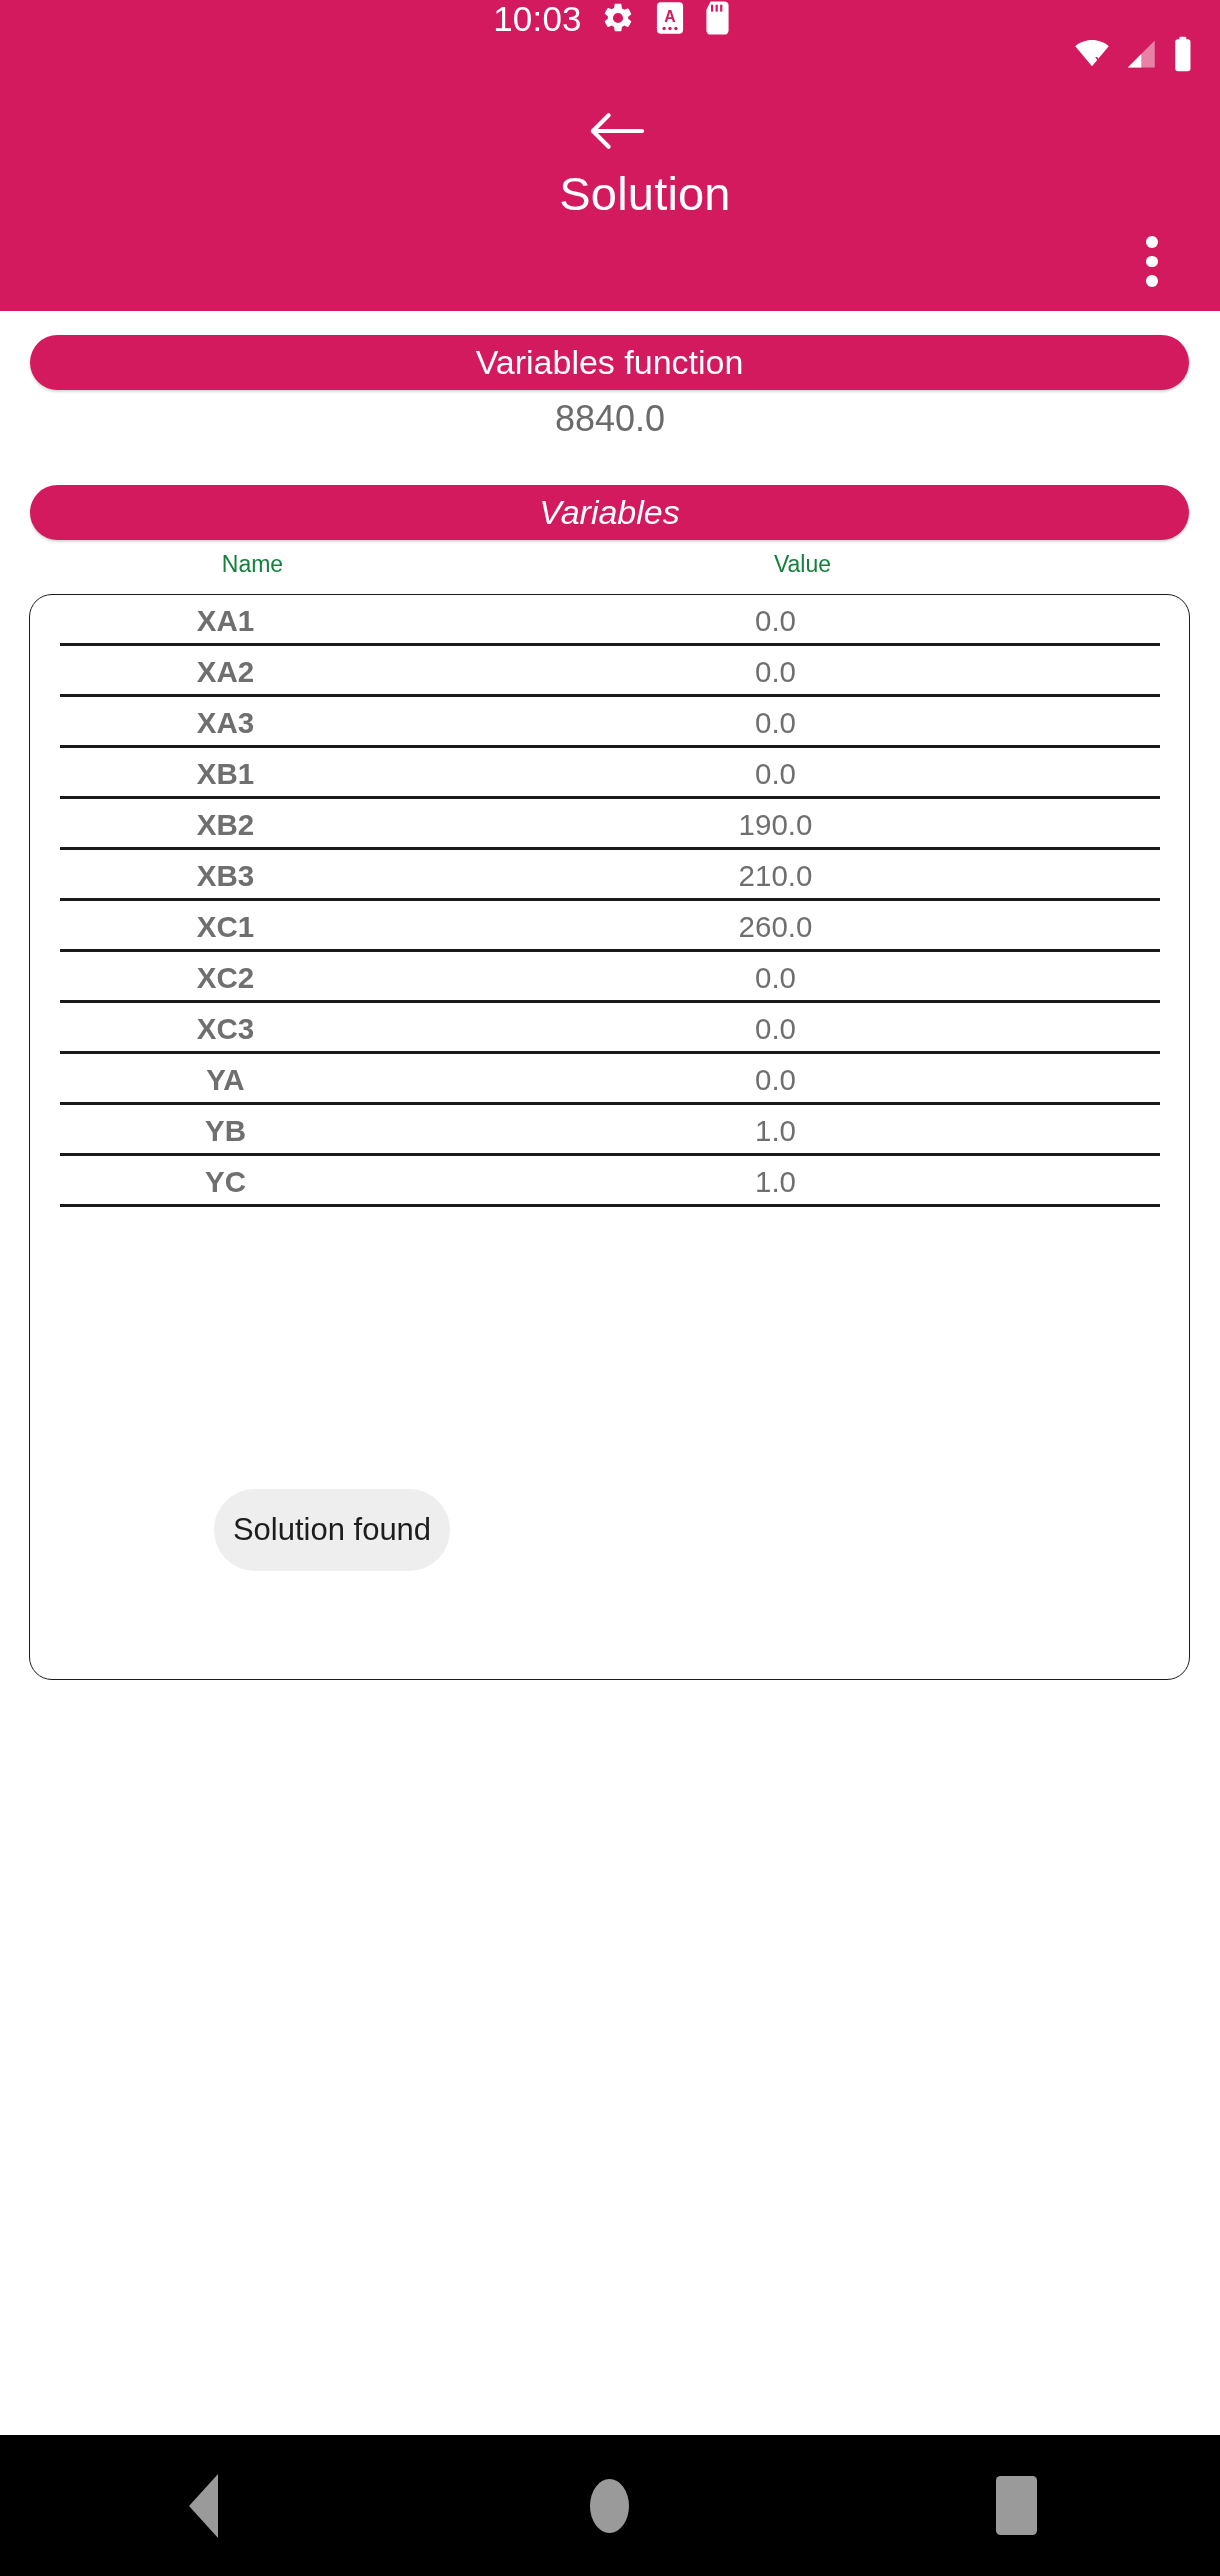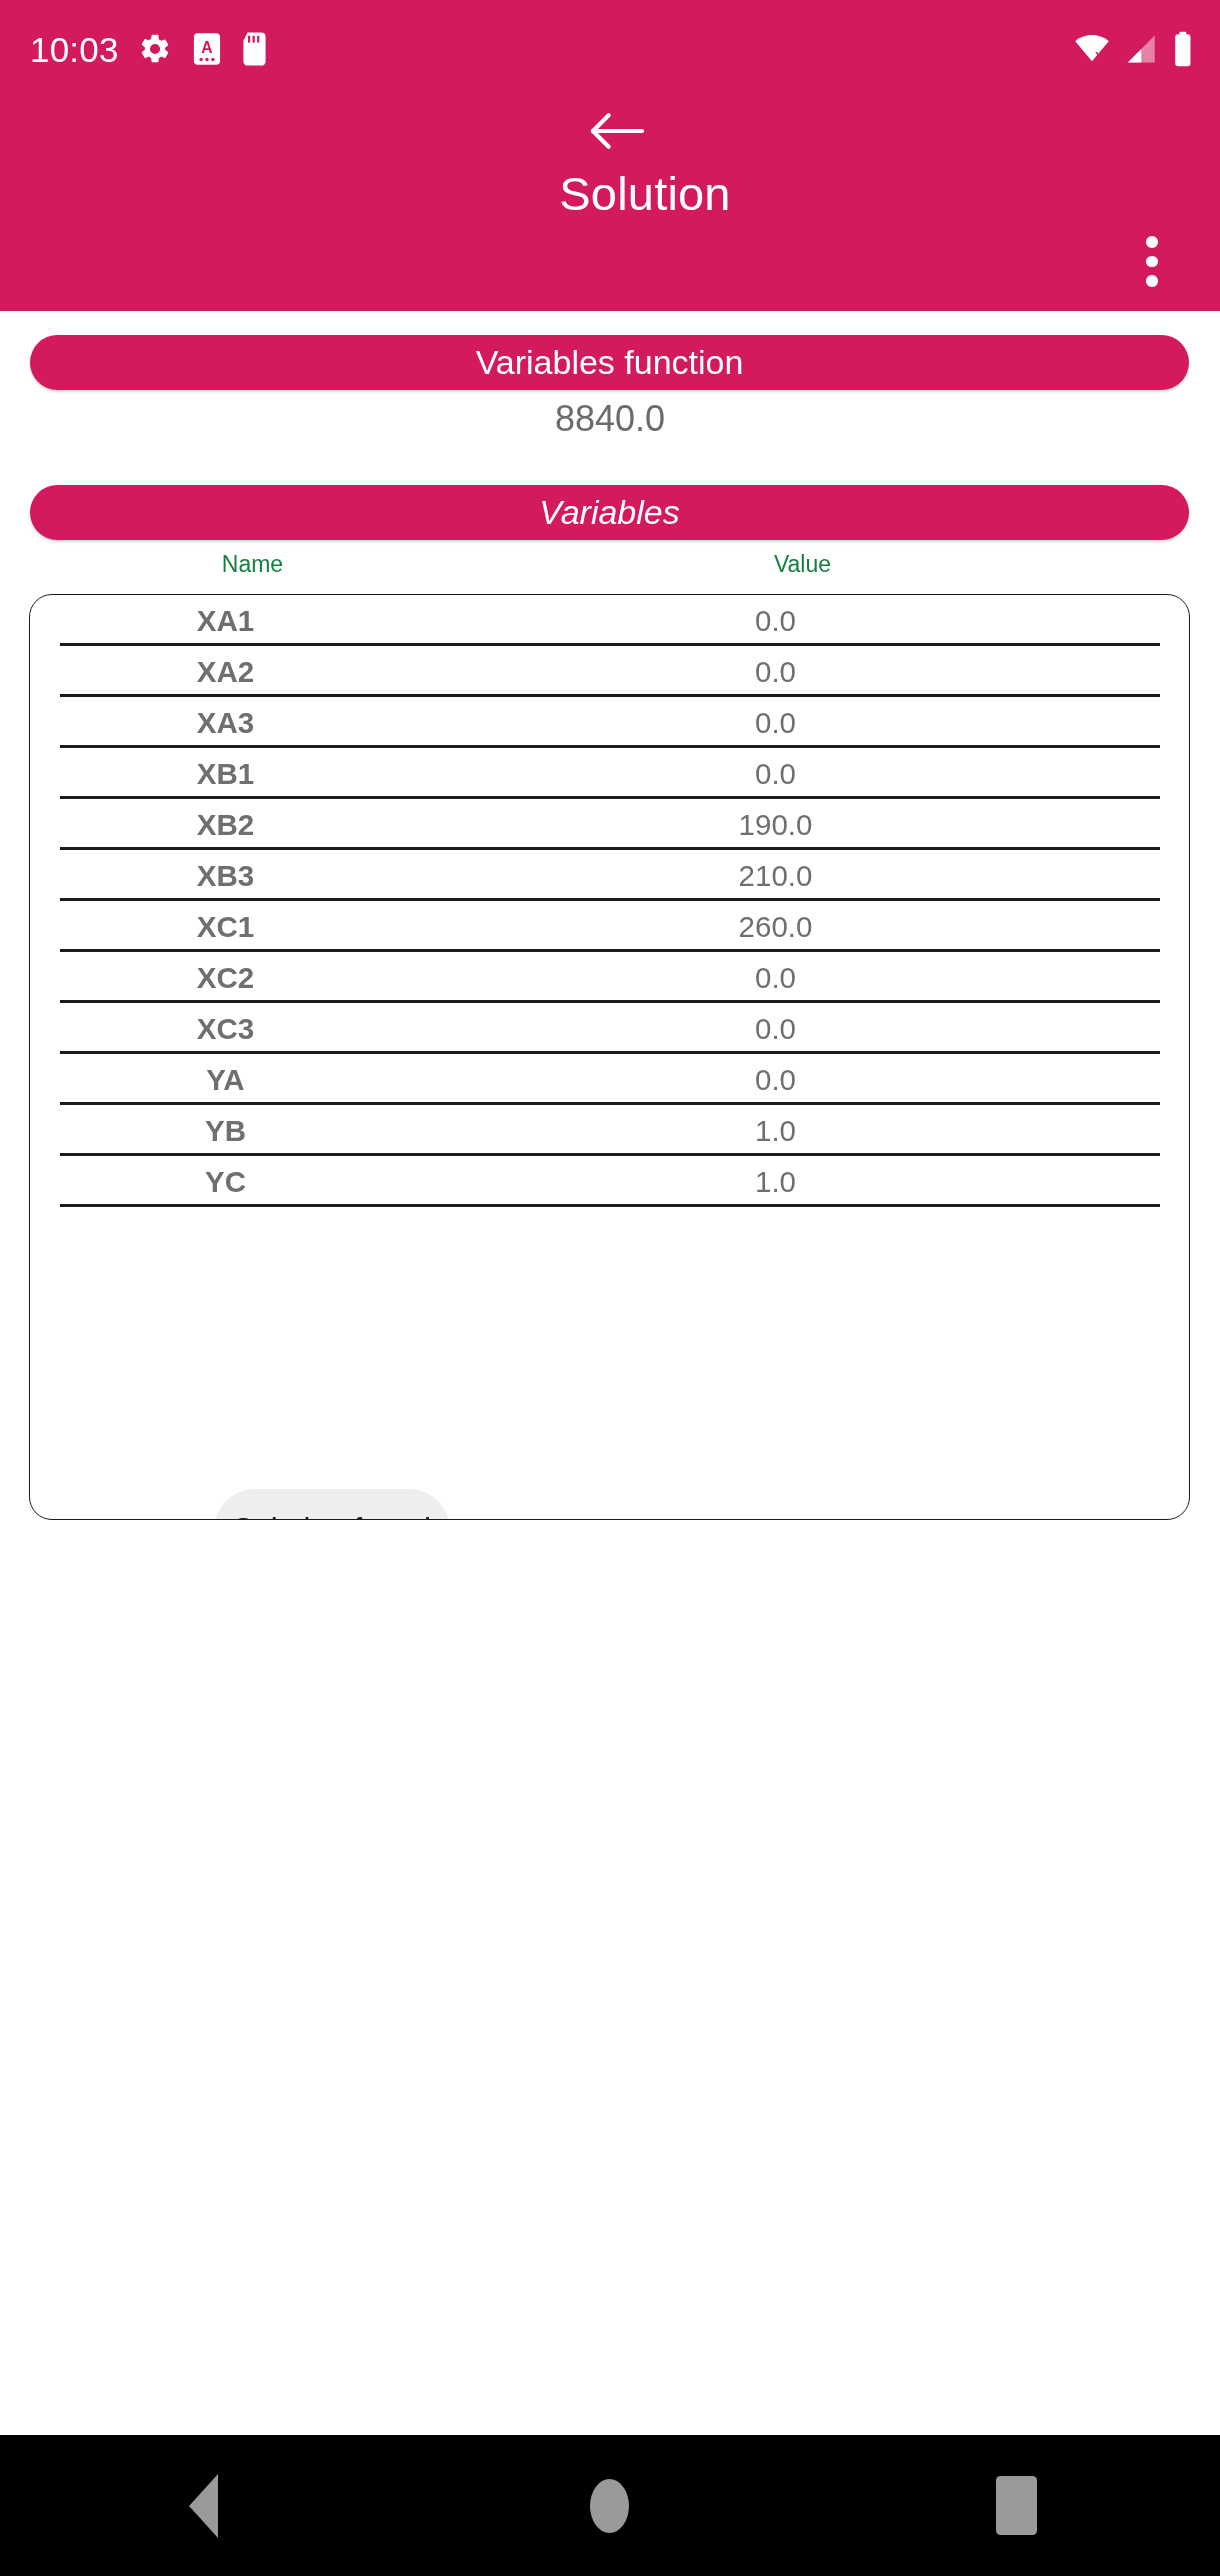--- a/index.html
+++ b/index.html
@@ -18,20 +18,21 @@
   
   #status-bar {
     position: absolute;
     left: 0; top: 0;
     width: 1220px; height: 98px;
     background: #D41A5E;
     display: flex;
     align-items: center;
     box-sizing: border-box;
     padding: 0 27px 0 30px;
+    flex-direction: column;
   }
   #status-left {
     display: flex;
     align-items: center;
     gap: 19.7px;
   }
   #status-time {
     color: #ffffff;
     font-size: 35px;
     font-weight: 500;
@@ -137,21 +138,21 @@
   }
   #table-header .col-name  { left: 134px; width: 179px; }
   #table-header .col-value { left: 684px; width: 179px; }
 
   
   #variables-card {
     position: absolute;
     left: 29px;
     top: 283px;
     width: 1161px;
-    height: 926px;
+    height: 1086px;
     border: 1.8px solid #1c1c1c;
     border-radius: 23px;
     box-sizing: border-box;
     background: #ffffff;
     overflow: hidden;
   }
   #variables-table {
     position: absolute;
     left: 0; top: 0;
     width: 100%;

